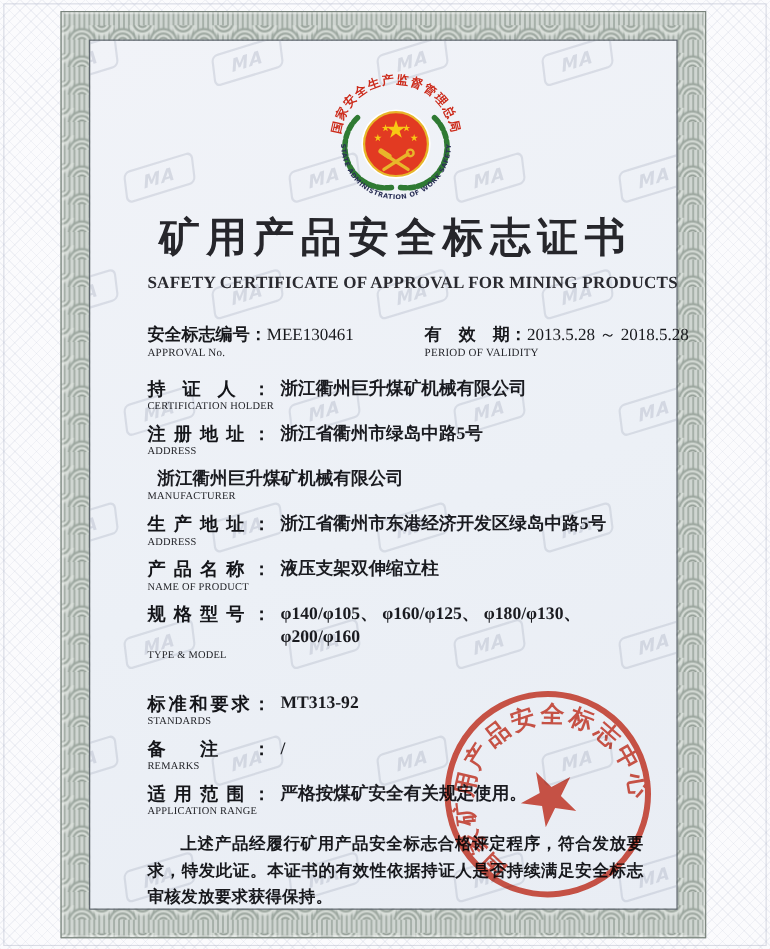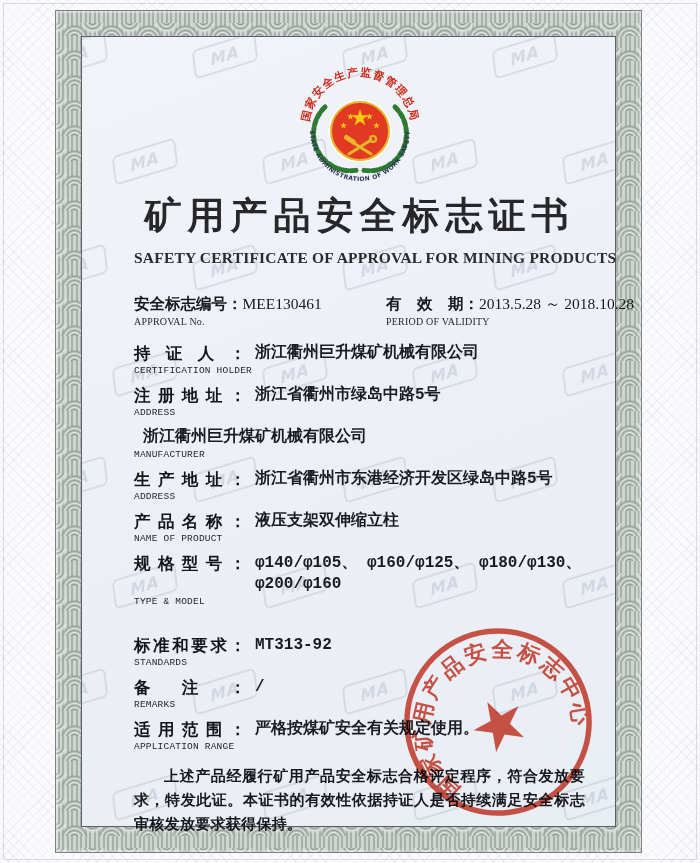--- a/index.html
+++ b/index.html
@@ -53,21 +53,21 @@
   }
   
   .hdr-row{display:flex;margin-top:27px;}
   .hdr-item{display:block;}
   .hdr-item.left{width:252px;flex:none;}
   .hdr-line{font-size:15.5px;color:#17181c;white-space:nowrap;}
   .hdr-label{font-weight:700;}
   .hdr-sub{font-size:10px;color:#26272c;margin-top:1px;letter-spacing:.2px;}
   
   .fields{margin-top:16px;}
-  .field-row{margin-bottom:9px;font-family:Liberation Mono, monospace;}
+  .field-row{margin-bottom:9px;}
   .field-row:nth-child(7){margin-top:28px;}
   .f-line{display:flex;align-items:flex-start;}
   .f-label{
     flex:none;width:112px;font-size:16.5px;font-weight:700;color:#141519;
     text-align:justify;text-align-last:justify;white-space:nowrap;
   }
   .f-value{
     flex:1;font-size:16px;color:#1a1b20;padding-left:9px;line-height:1.35;
     white-space:pre-line;font-weight:600;
   }
@@ -170,21 +170,21 @@
 
         <div class="hdr-row">
           <div class="hdr-item left">
             <div class="hdr-line">
               <span class="hdr-label">安全标志编号：</span><span>MEE130461</span>
             </div>
             <div class="hdr-sub">APPROVAL No.</div>
           </div>
           <div class="hdr-item">
             <div class="hdr-line">
-              <span class="hdr-label">有　效　期：</span><span>2013.5.28 ～ 2018.10.28</span>
+              <span class="hdr-label">有　效　期：</span><span>2013.5.28 ～ 2018.5.28</span>
             </div>
             <div class="hdr-sub">PERIOD OF VALIDITY</div>
           </div>
         </div>
 
         <div class="fields">
           <div class="field-row">
             <div class="f-line">
               <span class="f-label">持证人：</span>
               <span class="f-value">浙江衢州巨升煤矿机械有限公司</span>

